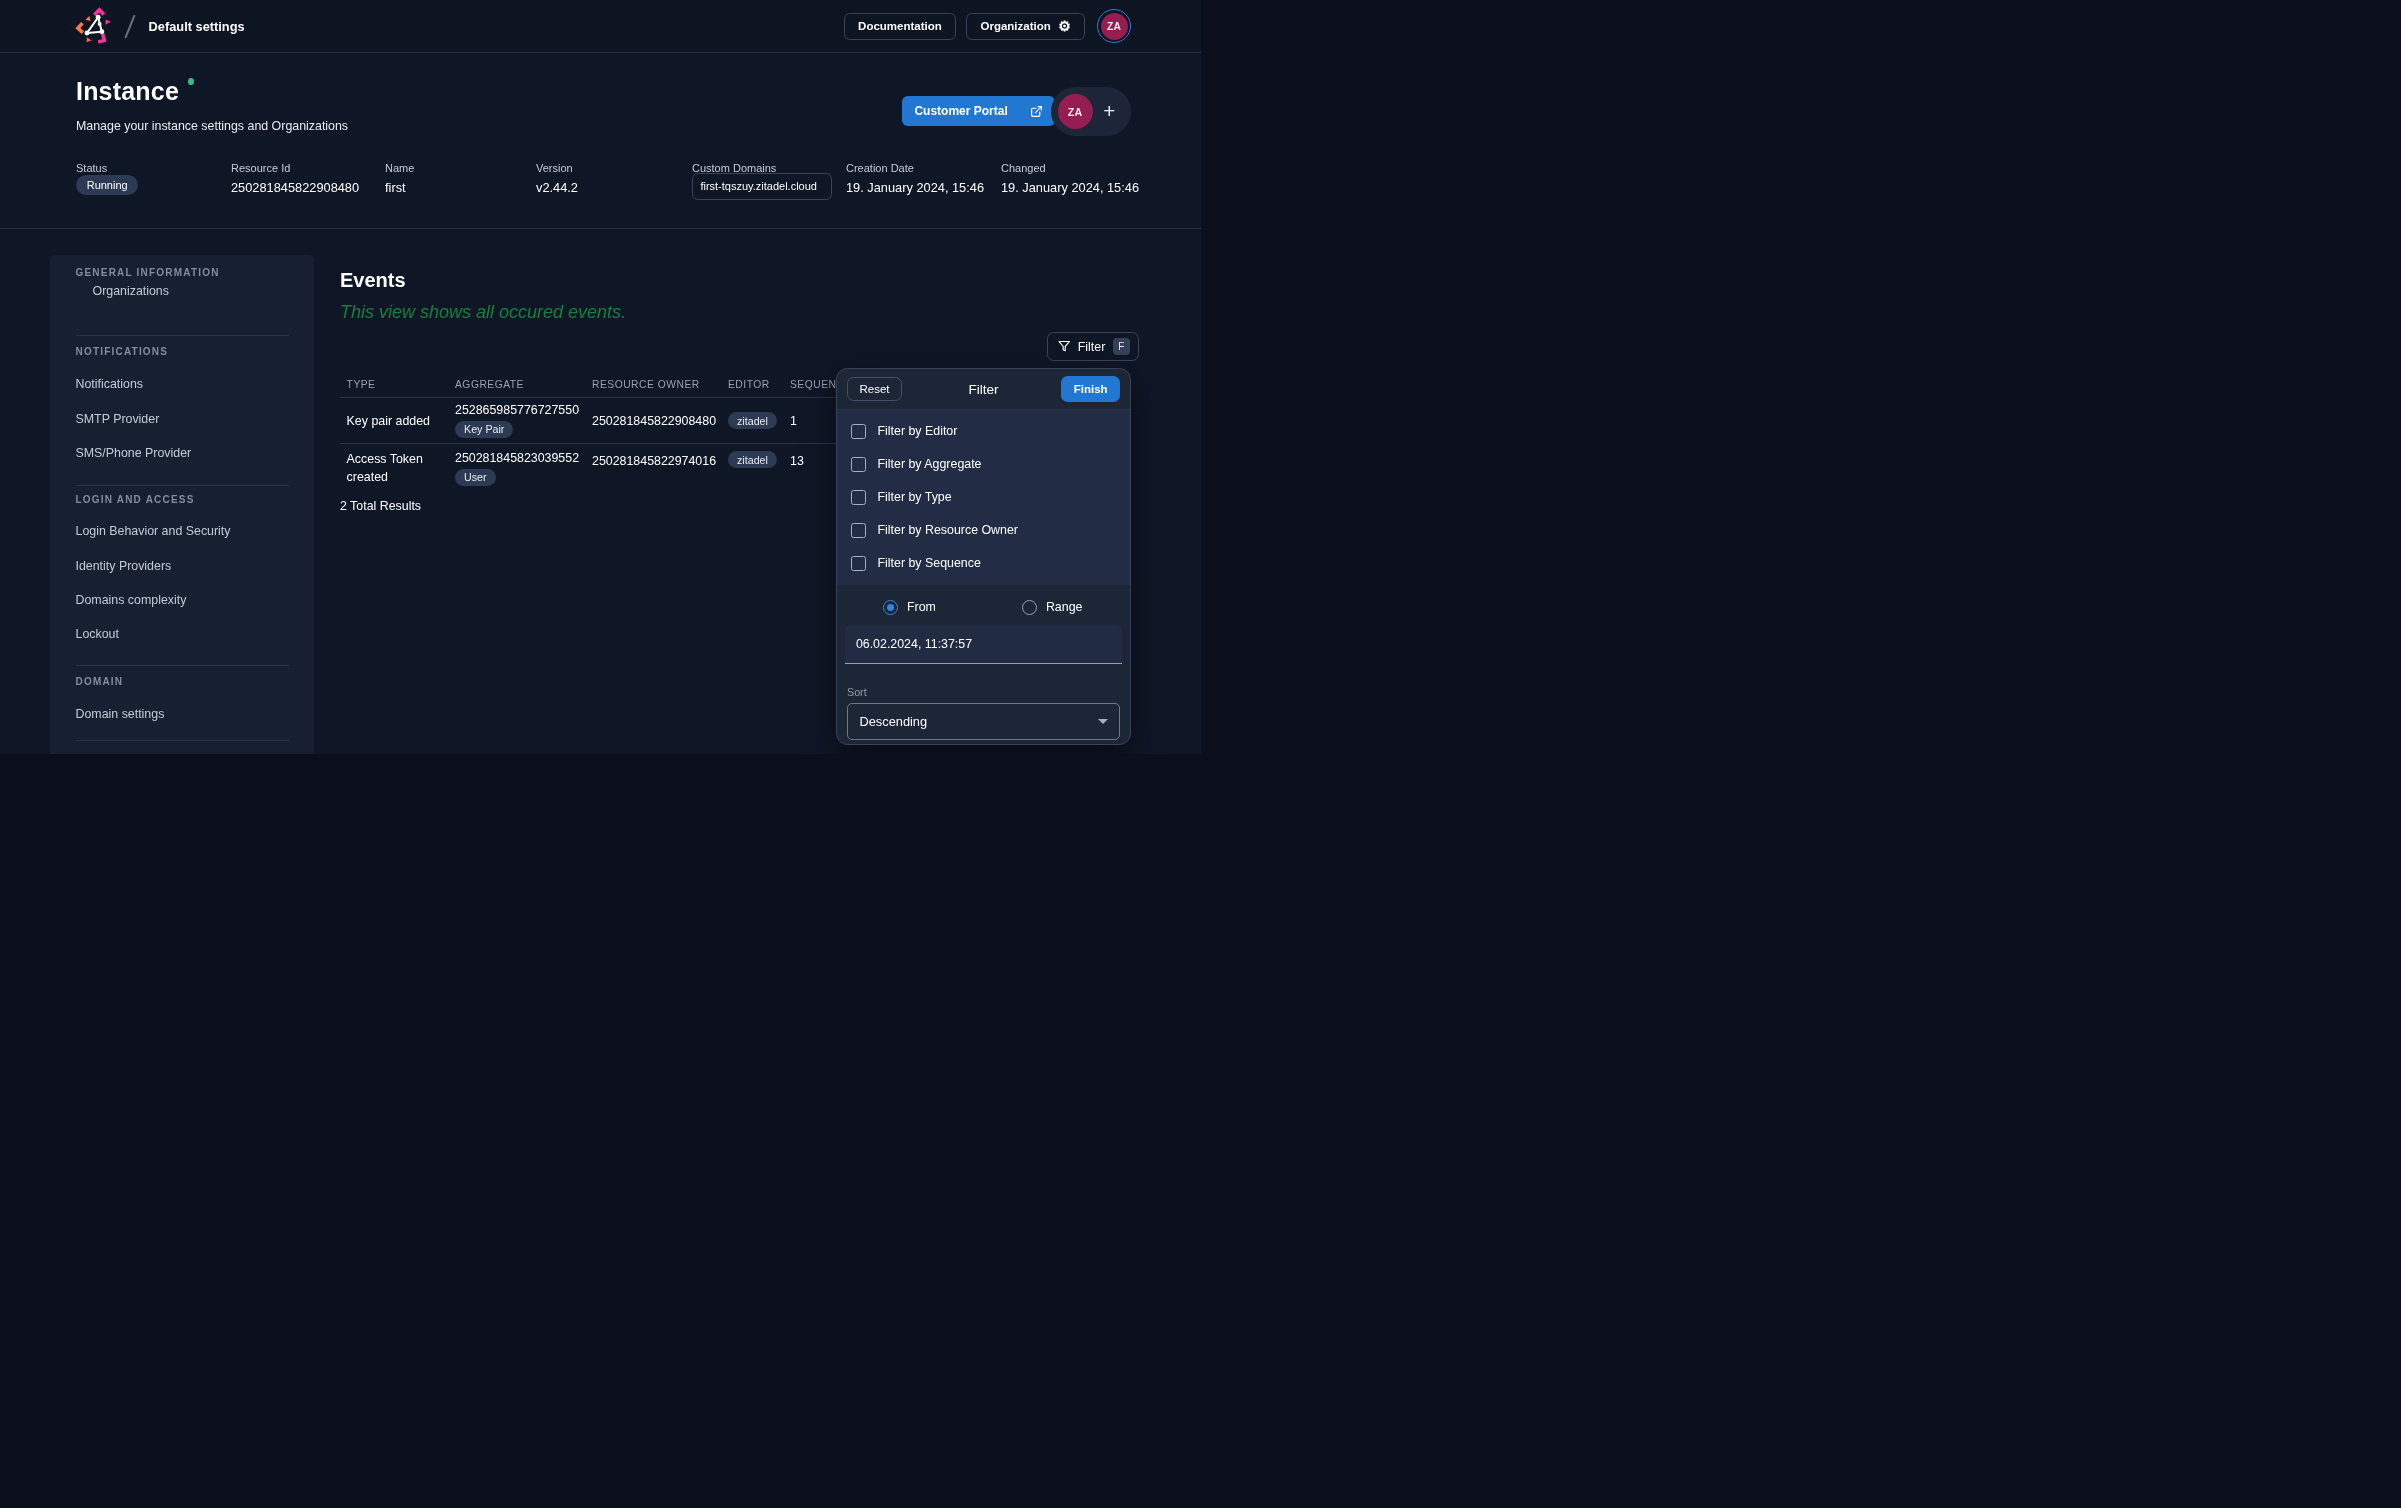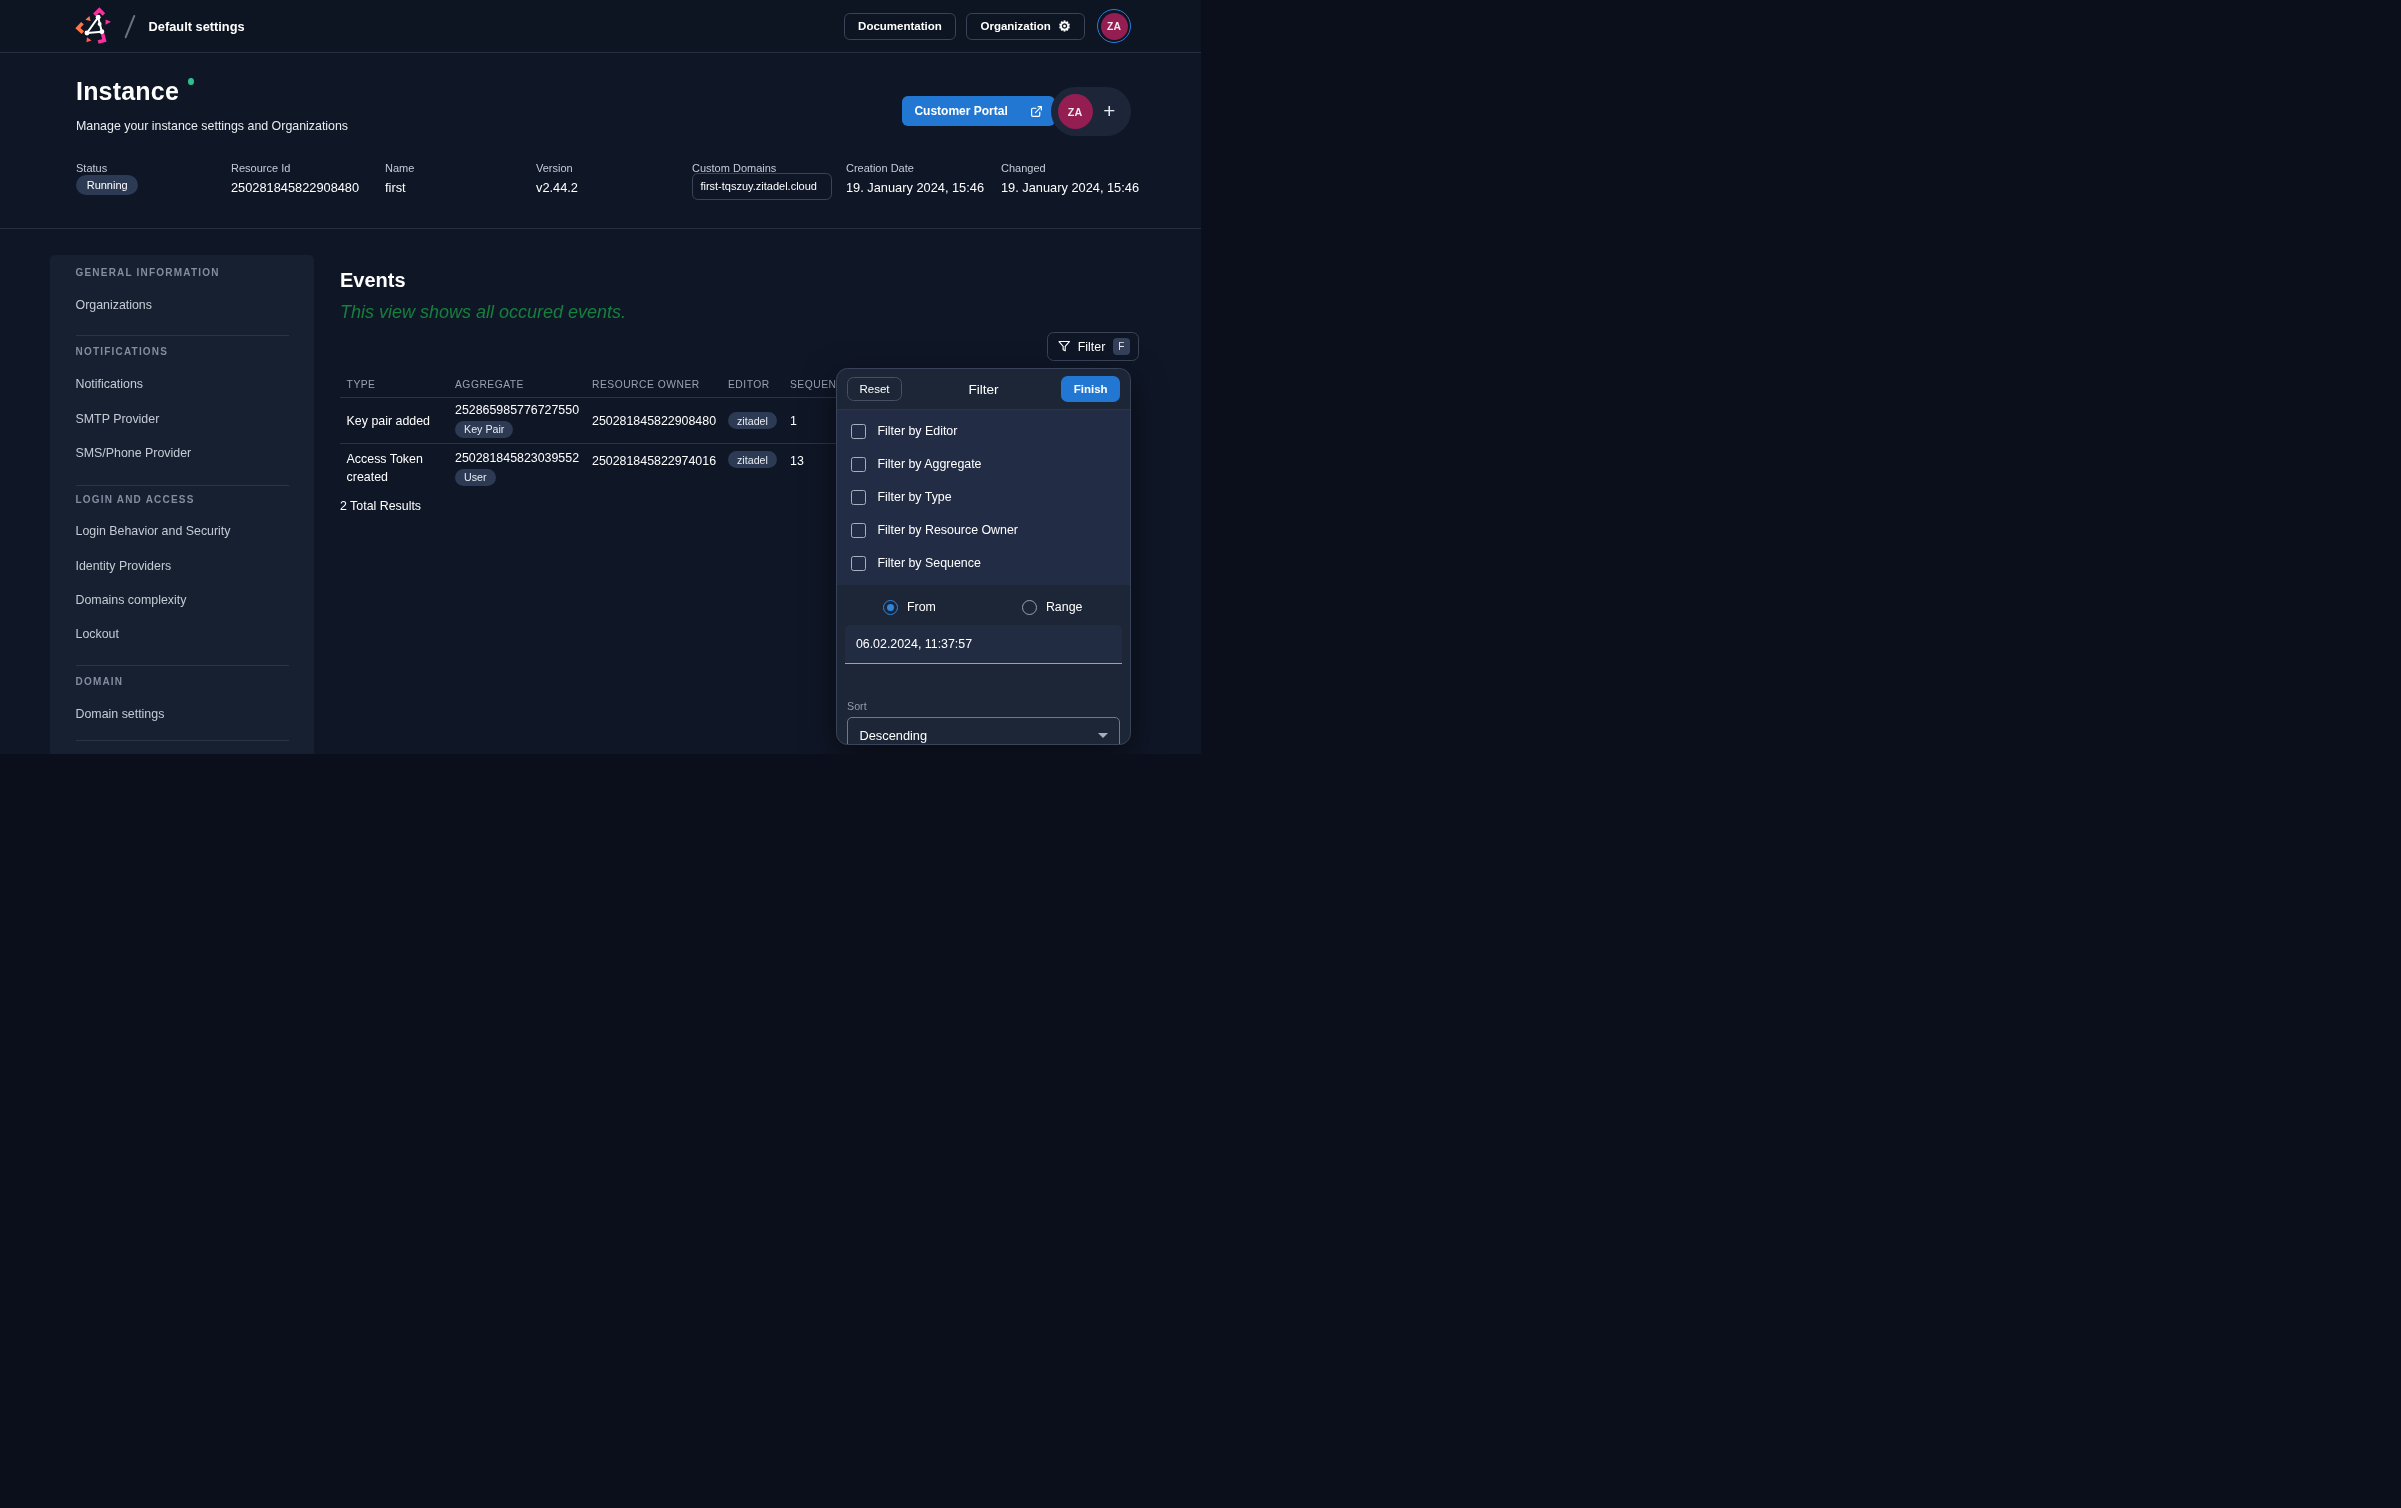--- a/index.html
+++ b/index.html
@@ -82,21 +82,21 @@
   .chk-label{font-size:12.4px;color:#fff;}
   .fp-radio-row{display:flex;align-items:center;margin:15px 0 0 46px;}
   .radio{width:15px;height:15px;border-radius:50%;border:1.6px solid #98a0ad;box-sizing:border-box;
          display:flex;align-items:center;justify-content:center;cursor:pointer;flex:0 0 auto;}
   .radio.sel{border-color:#2e86e0;}
   .radio-dot{width:7.4px;height:7.4px;border-radius:50%;background:#2e86e0;}
   .radio-label{font-size:12.4px;color:#fff;margin-left:9px;}
   .range-gap{margin-left:86px;}
   .fp-date{margin:10.7px 8.2px 0;height:38px;background:#212c43;border-bottom:0.8px solid #98a2b4;
            border-radius:5px 5px 0 0;display:flex;align-items:center;padding:0 10.7px;font-size:12.4px;color:#fff;cursor:text;}
-  .fp-sort-label{margin:36px 10px 0;font-size:10.7px;color:#949caa;}
+  .fp-sort-label{margin:22px 10px 0;font-size:10.7px;color:#949caa;}
   .fp-select{margin:5px 10px 16px;height:35px;border:0.8px solid #6f798d;border-radius:5px;display:flex;
              align-items:center;padding:0 11.5px;font-size:12.8px;color:#fff;cursor:pointer;}
   .caret{margin-left:auto;width:0;height:0;border-left:5px solid transparent;border-right:5px solid transparent;
          border-top:5.8px solid #a6adbb;}
 </style>
 </head>
 <body>
 
 <div class="page">
 
@@ -171,21 +171,21 @@
   <div class="meta-label" style="left:846px;">Creation Date</div>
   <div class="meta-value" style="left:846px;">19. January 2024, 15:46</div>
 
   <div class="meta-label" style="left:1001px;">Changed</div>
   <div class="meta-value" style="left:1001px;">19. January 2024, 15:46</div>
 
   <div class="hero-divider"></div>
 
   <div class="sidebar">
     <div class="sb-label" style="top:11.5px;">GENERAL INFORMATION</div>
-    <div class="sb-item" style="top:43px;">Organizations</div>
+    <div class="sb-item" style="top:29px;margin-left:17px;">Organizations</div>
     <div class="sb-div" style="top:80px;"></div>
 
     <div class="sb-label" style="top:91px;">NOTIFICATIONS</div>
     <div class="sb-item" style="top:122px;">Notifications</div>
     <div class="sb-item" style="top:157px;">SMTP Provider</div>
     <div class="sb-item" style="top:191px;">SMS/Phone Provider</div>
     <div class="sb-div" style="top:230px;"></div>
 
     <div class="sb-label" style="top:239px;">LOGIN AND ACCESS</div>
     <div class="sb-item" style="top:269px;">Login Behavior and Security</div>

